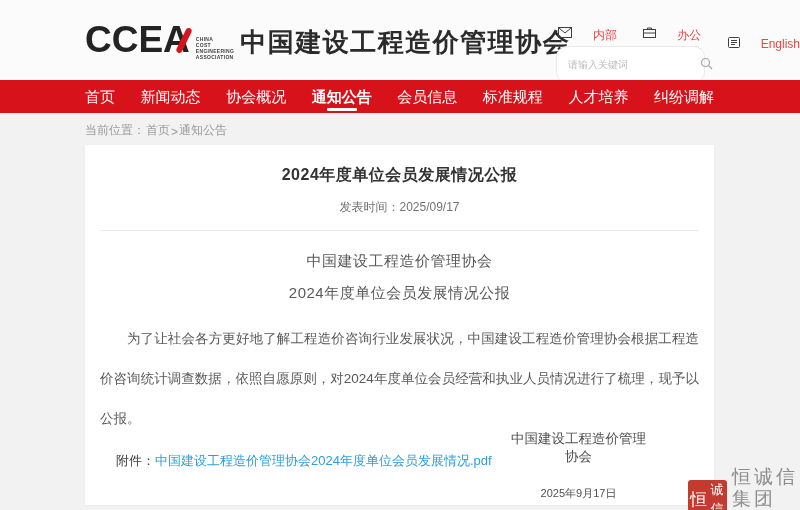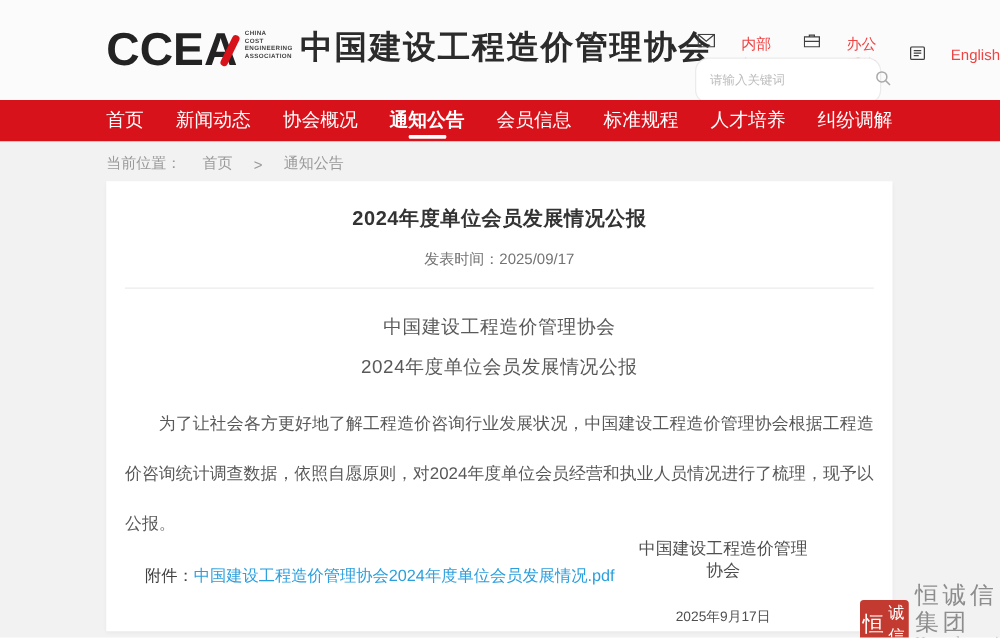--- a/index.html
+++ b/index.html
@@ -1,21 +1,21 @@
 <!DOCTYPE html>
 <html><head>
 <meta charset="utf-8">
 <style>
   * { margin: 0; padding: 0; box-sizing: border-box; }
   html, body { width: 800px; height: 510px; overflow: hidden; }
   body { font-family: "Liberation Sans", "DejaVu Sans", sans-serif; background: #f2f2f2; position: relative; }
 
   
   .header { position: absolute; top: 0; left: 0; width: 800px; height: 80px; background: #fbfbfb; }
-  .logo-row { position: absolute; top: 20px; left: 85px; display: flex; align-items: flex-start; gap: 6px; }
+  .logo-row { position: absolute; top: 20px; left: 85px; display: flex; align-items: flex-end; gap: 6px; }
   .logo-acronym { position: relative; font-size: 37px; font-weight: bold; color: #232323; letter-spacing: 0px; line-height: 40px; }
   .logo-acronym .red-swoosh { position: absolute; right: 3px; top: 7px; width: 6px; height: 27px; background: #d8121b; transform: rotate(26deg); border-radius: 3px; }
   .logo-subtext { display: flex; flex-direction: column; justify-content: center; font-size: 5px; line-height: 6px; color: #444; font-weight: bold; letter-spacing: 0.3px; padding-top: 4px; }
   .site-title { font-size: 26px; font-weight: bold; color: #2b2b2b; letter-spacing: 1.5px; }
 
   .utilities { position: absolute; top: 27px; left: 558px; display: flex; align-items: center; gap: 15px; }
   .utility { display: flex; align-items: flex-start; gap: 21px; font-size: 12px; color: #ef4444; cursor: pointer; }
   .utility svg { display: block; }
 
   .search-box { position: absolute; top: 46px; left: 556px; width: 149px; height: 37px; background: #ffffff; border: 1px solid #ebebeb; border-radius: 11px; display: flex; align-items: center; padding: 0 8px 0 11px; }
@@ -23,21 +23,21 @@
   .search-box input::placeholder { color: #bdbdbd; }
 
   
   .nav { position: absolute; top: 80px; left: 0; width: 800px; height: 33px; background: #d8121b; }
   .nav-inner { position: absolute; left: 85px; width: 629px; height: 33px; display: flex; align-items: center; justify-content: space-between; }
   .nav-item { position: relative; color: #ffffff; font-size: 15px; height: 33px; line-height: 33px; cursor: pointer; white-space: nowrap; }
   .nav-item.active { font-weight: bold; }
   .nav-item.active .active-bar { position: absolute; left: 50%; transform: translateX(-50%); bottom: 2px; width: 30px; height: 3px; background: #ffffff; border-radius: 1px; }
 
   
-  .breadcrumb { position: absolute; top: 122px; left: 85px; font-size: 12px; color: #9a9a9a; display: flex; gap: 17px; align-items: flex-end; }
+  .breadcrumb { position: absolute; top: 122px; left: 85px; font-size: 12px; color: #9a9a9a; display: flex; gap: 1px; align-items: flex-end; }
   .breadcrumb .crumb-link { cursor: pointer; }
 
   
   .card { position: absolute; top: 145px; left: 85px; width: 629px; height: 360px; background: #ffffff; box-shadow: 0 1px 3px rgba(0,0,0,0.04); }
   .article-title { margin-top: 20px; text-align: center; font-size: 16px; font-weight: bold; color: #333333; letter-spacing: 0.5px; }
   .publish-line { margin-top: 13px; text-align: center; font-size: 12px; color: #737373; }
   .card-divider { margin: 14px 15px 0 15px; border: none; border-top: 1px solid #ececec; height: 0; }
   .body-line { text-align: center; font-size: 15px; color: #595959; letter-spacing: 0.5px; }
   .body-line.l1 { margin-top: 21px; }
   .body-line.l2 { margin-top: 13px; }

